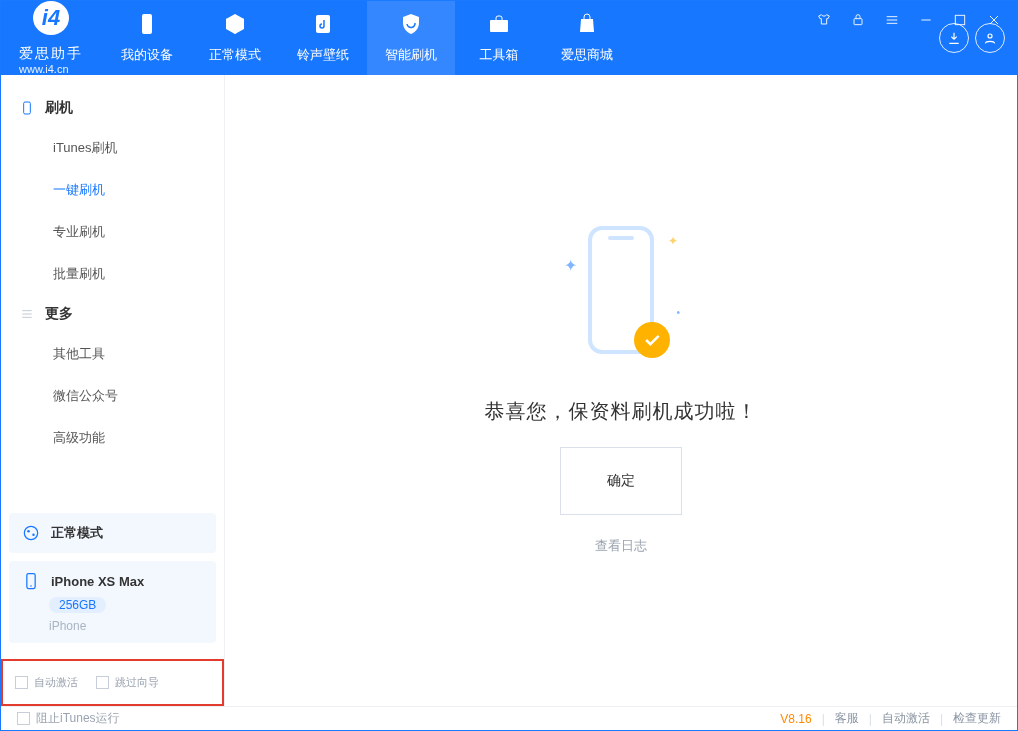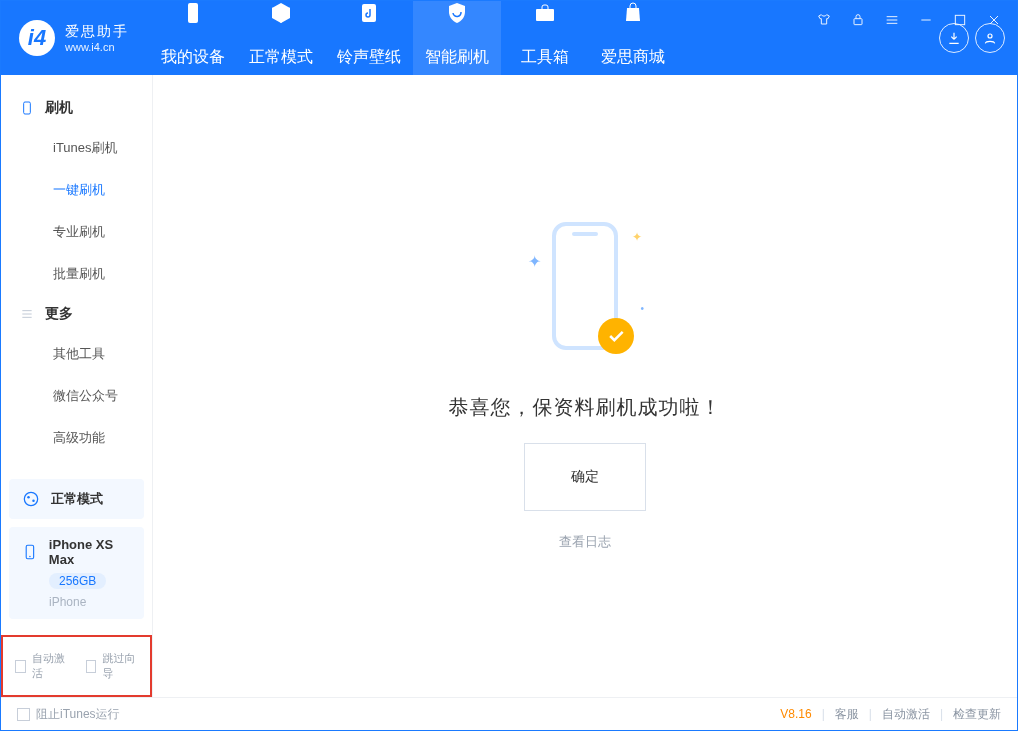--- a/index.html
+++ b/index.html
@@ -1,32 +1,32 @@
 <!DOCTYPE html>
 <html><head>
 <meta charset="utf-8">
 <style>
 * { margin: 0; padding: 0; box-sizing: border-box; font-family: "Microsoft YaHei", "PingFang SC", sans-serif; }
 body { background: #f5f5f5; display: flex; align-items: center; justify-content: center; height: 100vh; }
 .app-window { width: 1018px; height: 731px; background: #fff; border: 1px solid #1a7aff; display: flex; flex-direction: column; }
 .titlebar { height: 74px; background: linear-gradient(#1877ff, #1877ff); display: flex; align-items: stretch; color: #fff; }
-.logo-area { display: flex; align-items: center; padding: 0 20px 0 18px; gap: 10px; }
+.logo-area { display: flex; align-items: center; padding: 0 20px 0 18px; gap: 10px; flex-direction: column; }
 .logo-circle { width: 36px; height: 36px; border-radius: 50%; background: #fff; display: flex; align-items: center; justify-content: center; }
 .logo-circle span { color: #1877ff; font-weight: 900; font-size: 22px; font-style: italic; }
 .logo-text .cn { font-size: 14px; font-weight: 400; letter-spacing: 2px; }
 .logo-text .en { font-size: 11px; opacity: .9; }
 .nav { display: flex; align-items: stretch; }
-.nav-item { width: 88px; display: flex; flex-direction: column; align-items: center; justify-content: flex-start; font-size: 16px; cursor: pointer; gap: 22px; }
+.nav-item { width: 88px; display: flex; flex-direction: column; align-items: center; justify-content: center; font-size: 13px; cursor: pointer; gap: 10px; }
 .nav-item.active { background: rgba(255,255,255,.12); }
 .nav-item svg { width: 24px; height: 24px; fill: #fff; }
 .titlebar-right { margin-left: auto; display: flex; align-items: center; padding-right: 12px; gap: 6px; }
 .title-icon { width: 26px; height: 26px; display: flex; align-items: center; justify-content: center; cursor: pointer; opacity: .9; }
 .title-icon svg { width: 16px; height: 16px; stroke: #fff; fill: none; stroke-width: 1.5; }
 .body-area { flex: 1; display: flex; min-height: 0; }
-.sidebar { width: 152px; border-right: 1px solid #eef0f3; display: flex; flex-direction: column; }
+.sidebar { width: 224px; border-right: 1px solid #eef0f3; display: flex; flex-direction: column; }
 .side-scroll { flex: 1; overflow: auto; padding-top: 14px; }
 .side-group-head { display: flex; align-items: center; gap: 10px; padding: 10px 18px; font-size: 14px; color: #333; font-weight: 600; }
 .side-group-head svg { width: 16px; height: 16px; }
 .side-item { padding: 12px 18px 12px 52px; font-size: 13px; color: #555; cursor: pointer; }
 .side-item.active { color: #1877ff; }
 .side-bottom { padding: 8px; }
 .card { background: #f3f8ff; border-radius: 4px; padding: 10px 12px; margin-bottom: 8px; display: flex; align-items: center; gap: 10px; font-size: 13px; }
 .card .bold { font-weight: 700; color: #333; }
 .card svg { width: 20px; height: 20px; }
 .device-card { flex-direction: column; align-items: flex-start; gap: 6px; }
@@ -42,21 +42,21 @@
 .phone-body::before { content:""; position:absolute; left:50%; top:6px; transform:translateX(-50%); width:26px; height:4px; background:#cfe4ff; border-radius:2px; }
 .phone-check { position: absolute; right: 6px; bottom: 18px; width: 36px; height: 36px; background: #ffb300; border-radius: 50%; display:flex; align-items:center; justify-content:center; }
 .phone-check svg { width: 20px; height: 20px; stroke:#fff; stroke-width:3; fill:none; }
 .spark { position:absolute; font-size: 16px; color:#cfe4ff; }
 .spark.s1 { left:-2px; top:30px; color:#7fb6ff; }
 .spark.s2 { right:-2px; top:8px; color:#ffd36b; font-size:12px; }
 .spark.s3 { right:-4px; bottom:58px; color:#7fb6ff; font-size:10px; }
 .success-msg { font-size: 20px; color: #333; letter-spacing: 1px; }
 .ok-btn { border: 1px solid #d9e0ea; background:#fff; padding: 24px 46px; font-size: 14px; color:#333; cursor:pointer; }
 .view-log { font-size: 13px; color:#9aa3af; cursor:pointer; }
-.statusbar { height: 33px; border-top: 1px solid #eef0f3; display:flex; align-items:center; padding: 0 16px; font-size: 12px; color:#9aa3af; gap: 14px; }
+.statusbar { height: 24px; border-top: 1px solid #eef0f3; display:flex; align-items:center; padding: 0 16px; font-size: 12px; color:#9aa3af; gap: 14px; }
 .statusbar .left { display:flex; align-items:center; gap:6px; }
 .statusbar .right { margin-left:auto; display:flex; align-items:center; gap:10px; }
 .statusbar .ver { color:#ff8a00; }
 .statusbar .link { color:#8a94a2; cursor:pointer; }
 .statusbar .divider { color:#d9e0ea; }
 .round-btn { width: 30px; height: 30px; border: 1.5px solid rgba(255,255,255,.85); border-radius: 50%; display:flex; align-items:center; justify-content:center; cursor:pointer; }
 .round-btn svg { width:16px; height:16px; stroke:#fff; fill:none; stroke-width:1.8; }
 .top-small-row { position:absolute; top:6px; right:10px; display:flex; gap:8px; }
 .titlebar { position: relative; }
 </style>

